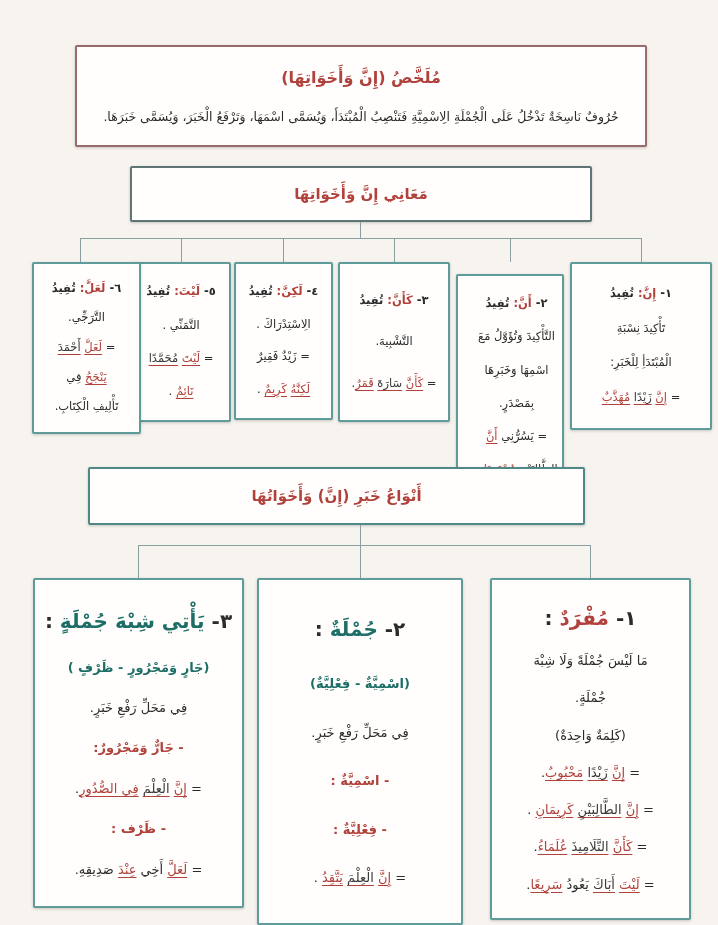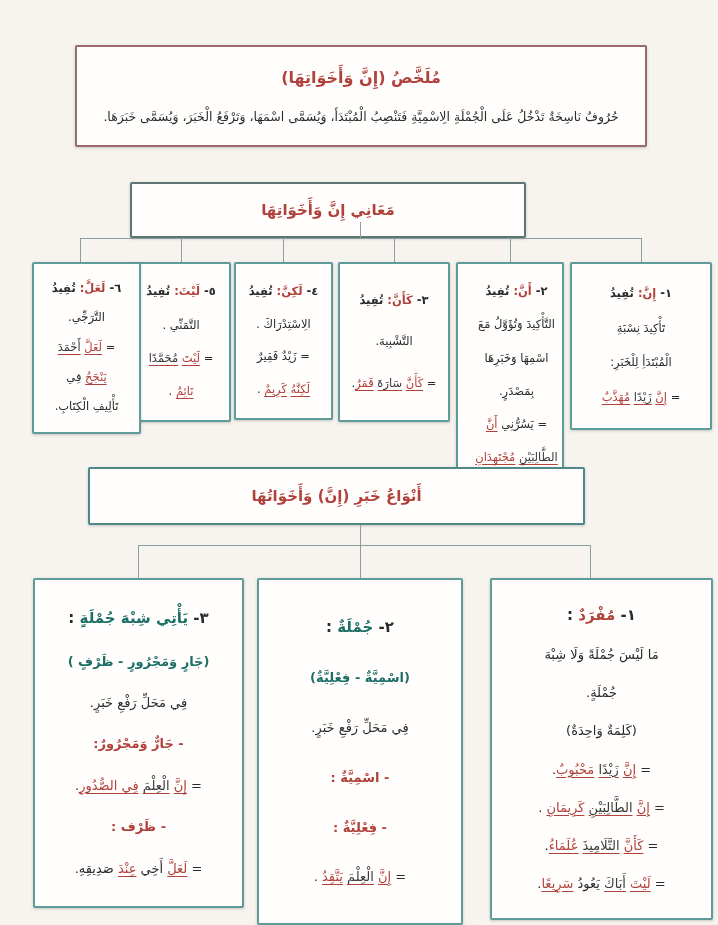--- a/index.html
+++ b/index.html
@@ -26,21 +26,21 @@
 
   .main-title{color:#b0413b;font-weight:bold;font-size:16px;}
   .sub-title{color:#2b2b2b;font-size:12.5px;letter-spacing:0;}
   .section-title{color:#b0413b;font-weight:bold;font-size:15px;}
 
   .mbox .center-col{padding:4px 3px;}
   .mbox{font-size:11.5px;color:#2b2b2b;}
   .mbox .tline:first-child{font-weight:bold;}
   .bbox{font-size:13px;color:#2b2b2b;}
   .bbox .center-col{padding:6px 5px;}
-  .bbox .tline:first-child{font-weight:bold;font-size:15px;}
+  .bbox .tline:first-child{font-weight:bold;font-size:20px;}
 
   .tline{line-height:1.55;}
   .seg-k{color:#2b2b2b;}
   .seg-r{color:#b0413b;font-weight:bold;}
   .seg-t{color:#1d6e66;font-weight:bold;}
   .seg-ru{color:#b0413b;text-decoration:underline;text-decoration-color:#b0413b;text-underline-offset:3px;}
   .seg-ku{color:#3a3a3a;text-decoration:underline;text-decoration-color:#b0413b;text-underline-offset:3px;}
 
   .cline{position:absolute;background:#8aa0a0;}
 </style>
@@ -49,21 +49,21 @@
 
 <div class="canvas">
 
   <div class="box title-box" style="left:75px;top:45px;width:572px;height:102px;">
     <div class="center-col">
       <div class="main-title">مُلَخَّصُ (إِنَّ وَأَخَوَاتِهَا)</div>
       <div class="sub-title">حُرُوفٌ نَاسِخَةٌ تَدْخُلُ عَلَى الْجُمْلَةِ الِاسْمِيَّةِ فَتَنْصِبُ الْمُبْتَدَأَ، وَيُسَمَّى اسْمَهَا، وَتَرْفَعُ الْخَبَرَ، وَيُسَمَّى خَبَرَهَا.</div>
     </div>
   </div>
 
-  <div class="box maani-box" style="left:130px;top:182px;width:396px;height:56px;">
+  <div class="box maani-box" style="left:130px;top:166px;width:462px;height:56px;">
     <div class="center-col">
       <div class="section-title">مَعَانِي إِنَّ وَأَخَوَاتِهَا</div>
     </div>
   </div>
 
   <div class="cline" style="left:360px;top:222px;width:1px;height:16px;"></div>
   <div class="cline" style="left:80px;top:238px;width:561px;height:1px;"></div>
   <div class="cline" style="left:80px;top:238px;width:1px;height:24px;"></div>
   <div class="cline" style="left:181px;top:238px;width:1px;height:24px;"></div>
   <div class="cline" style="left:283px;top:238px;width:1px;height:24px;"></div>
@@ -72,21 +72,21 @@
   <div class="cline" style="left:641px;top:238px;width:1px;height:24px;"></div>
 
   <div class="box mbox" style="left:570px;top:262px;width:142px;height:168px;">
     <div class="center-col">
         <div class="tline"><span class="seg-k">١- </span><span class="seg-r">إِنَّ:</span><span class="seg-k"> تُفِيدُ</span></div>
         <div class="tline"><span class="seg-k">تَأْكِيدَ نِسْبَةِ</span></div>
         <div class="tline"><span class="seg-k">الْمُبْتَدَأِ لِلْخَبَرِ:</span></div>
         <div class="tline"><span class="seg-k">= </span><span class="seg-ru">إِنَّ</span><span class="seg-k"> </span><span class="seg-ku">زَيْدًا</span><span class="seg-k"> </span><span class="seg-ru">مُهَذَّبٌ</span></div>
       </div>
   </div>
-  <div class="box mbox" style="left:456px;top:262px;width:108px;height:226px;padding-left:13px;">
+  <div class="box mbox" style="left:456px;top:274px;width:108px;height:226px;padding-left:13px;">
     <div class="center-col">
         <div class="tline"><span class="seg-k">٢- </span><span class="seg-r">أَنَّ:</span><span class="seg-k"> تُفِيدُ</span></div>
         <div class="tline"><span class="seg-k">التَّأْكِيدَ وَتُؤَوَّلُ مَعَ</span></div>
         <div class="tline"><span class="seg-k">اسْمِهَا وَخَبَرِهَا</span></div>
         <div class="tline"><span class="seg-k">بِمَصْدَرٍ.</span></div>
         <div class="tline"><span class="seg-k">= يَسُرُّنِي </span><span class="seg-ru">أَنَّ</span></div>
         <div class="tline"><span class="seg-ku">الطَّالِبَيْنِ</span><span class="seg-k"> </span><span class="seg-ru">مُجْتَهِدَانِ</span></div>
       </div>
   </div>
   <div class="box mbox" style="left:338px;top:262px;width:112px;height:160px;">
@@ -127,21 +127,21 @@
       <div class="section-title">أَنْوَاعُ خَبَرِ (إِنَّ) وَأَخَوَاتُهَا</div>
     </div>
   </div>
 
   <div class="cline" style="left:360px;top:525px;width:1px;height:20px;"></div>
   <div class="cline" style="left:138px;top:545px;width:453px;height:1px;"></div>
   <div class="cline" style="left:138px;top:545px;width:1px;height:33px;"></div>
   <div class="cline" style="left:360px;top:545px;width:1px;height:33px;"></div>
   <div class="cline" style="left:590px;top:545px;width:1px;height:33px;"></div>
 
-  <div class="box bbox" style="left:490px;top:578px;width:223px;height:342px;">
+  <div class="box bbox" style="left:490px;top:578px;width:201px;height:342px;">
     <div class="center-col">
         <div class="tline"><span class="seg-k">١- </span><span class="seg-r">مُفْرَدٌ</span><span class="seg-k"> :</span></div>
         <div class="tline"><span class="seg-k">مَا لَيْسَ جُمْلَةً وَلَا شِبْهَ</span></div>
         <div class="tline"><span class="seg-k">جُمْلَةٍ.</span></div>
         <div class="tline"><span class="seg-k">(كَلِمَةٌ وَاحِدَةٌ)</span></div>
         <div class="tline"><span class="seg-k">= </span><span class="seg-ru">إِنَّ</span><span class="seg-k"> </span><span class="seg-ku">زَيْدًا</span><span class="seg-k"> </span><span class="seg-ru">مَحْبُوبٌ</span><span class="seg-k">.</span></div>
         <div class="tline"><span class="seg-k">= </span><span class="seg-ru">إِنَّ</span><span class="seg-k"> </span><span class="seg-ku">الطَّالِبَيْنِ</span><span class="seg-k"> </span><span class="seg-ru">كَرِيمَانِ</span><span class="seg-k"> .</span></div>
         <div class="tline"><span class="seg-k">= </span><span class="seg-ru">كَأَنَّ</span><span class="seg-k"> </span><span class="seg-ku">التَّلَامِيذَ</span><span class="seg-k"> </span><span class="seg-ru">عُلَمَاءُ</span><span class="seg-k">.</span></div>
         <div class="tline"><span class="seg-k">= </span><span class="seg-ru">لَيْتَ</span><span class="seg-k"> </span><span class="seg-ku">أَبَاكَ</span><span class="seg-k"> يَعُودُ </span><span class="seg-ru">سَرِيعًا</span><span class="seg-k">.</span></div>
       </div>

